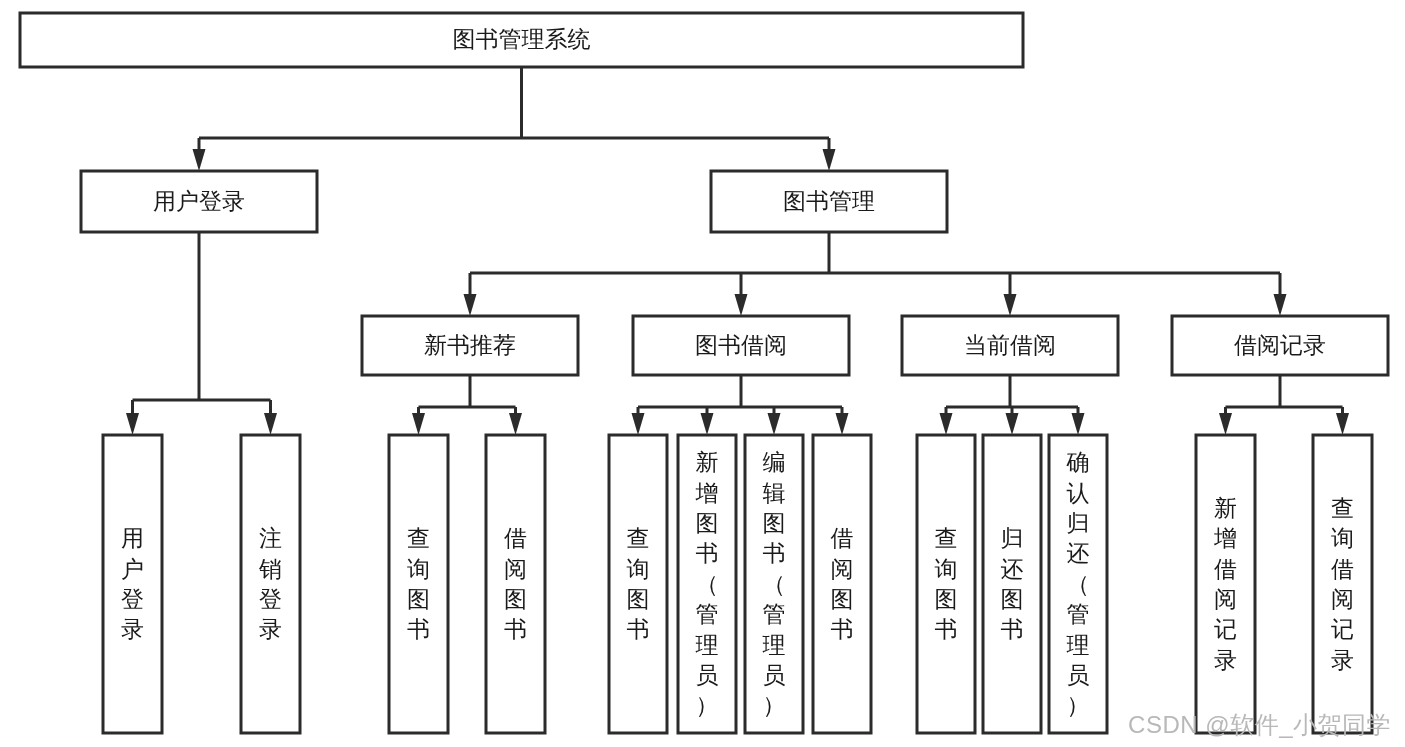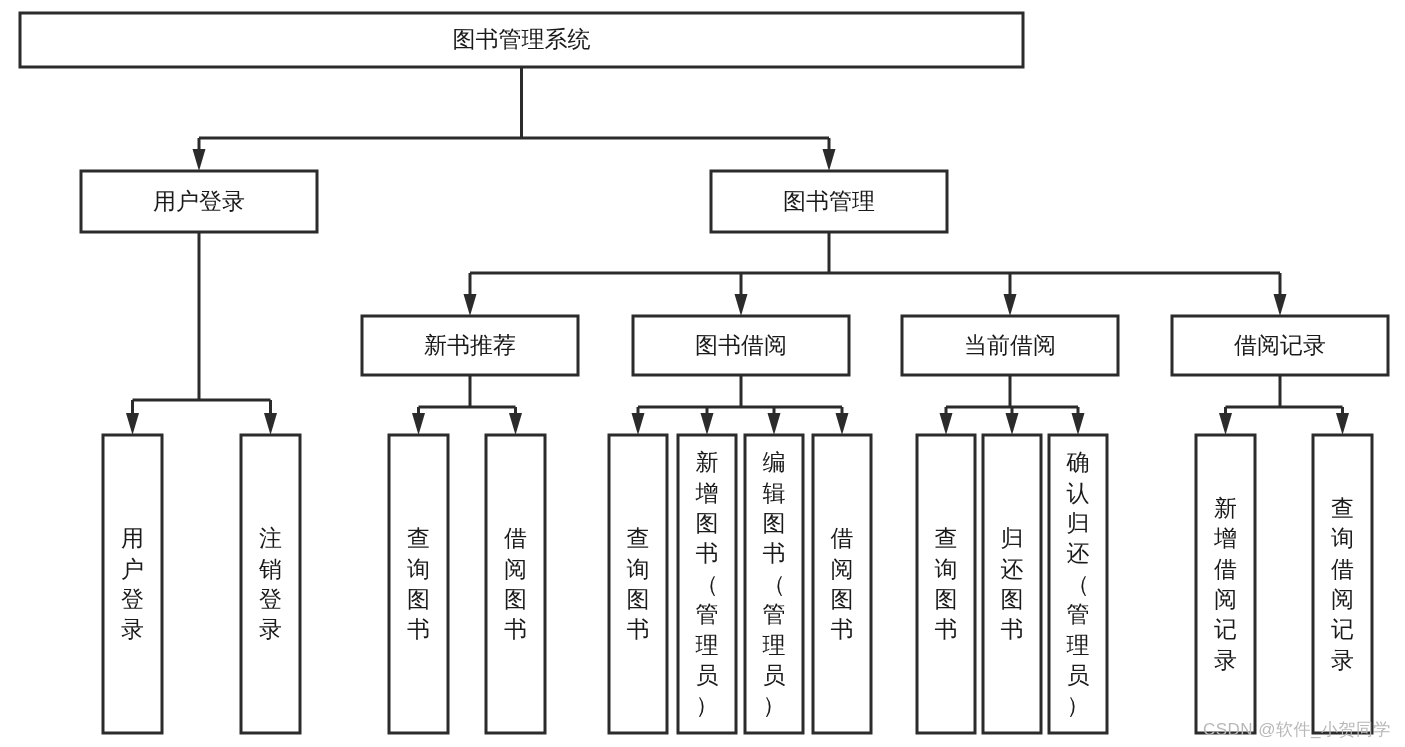--- a/index.html
+++ b/index.html
@@ -56,21 +56,21 @@
     color: #1a1a1a;
     text-align: center;
     white-space: pre;
     pointer-events: none;
   }
   .watermark {
     position: absolute;
     right: 14px;
     bottom: 6px;
     font-family: "Liberation Sans", "DejaVu Sans", sans-serif;
-    font-size: 17px;
+    font-size: 24px;
     color: #b8b8b8;
     letter-spacing: 0.5px;
     user-select: none;
   }
 </style>
 </head>
 <body>
 
 <div id="diagram-root">
 

